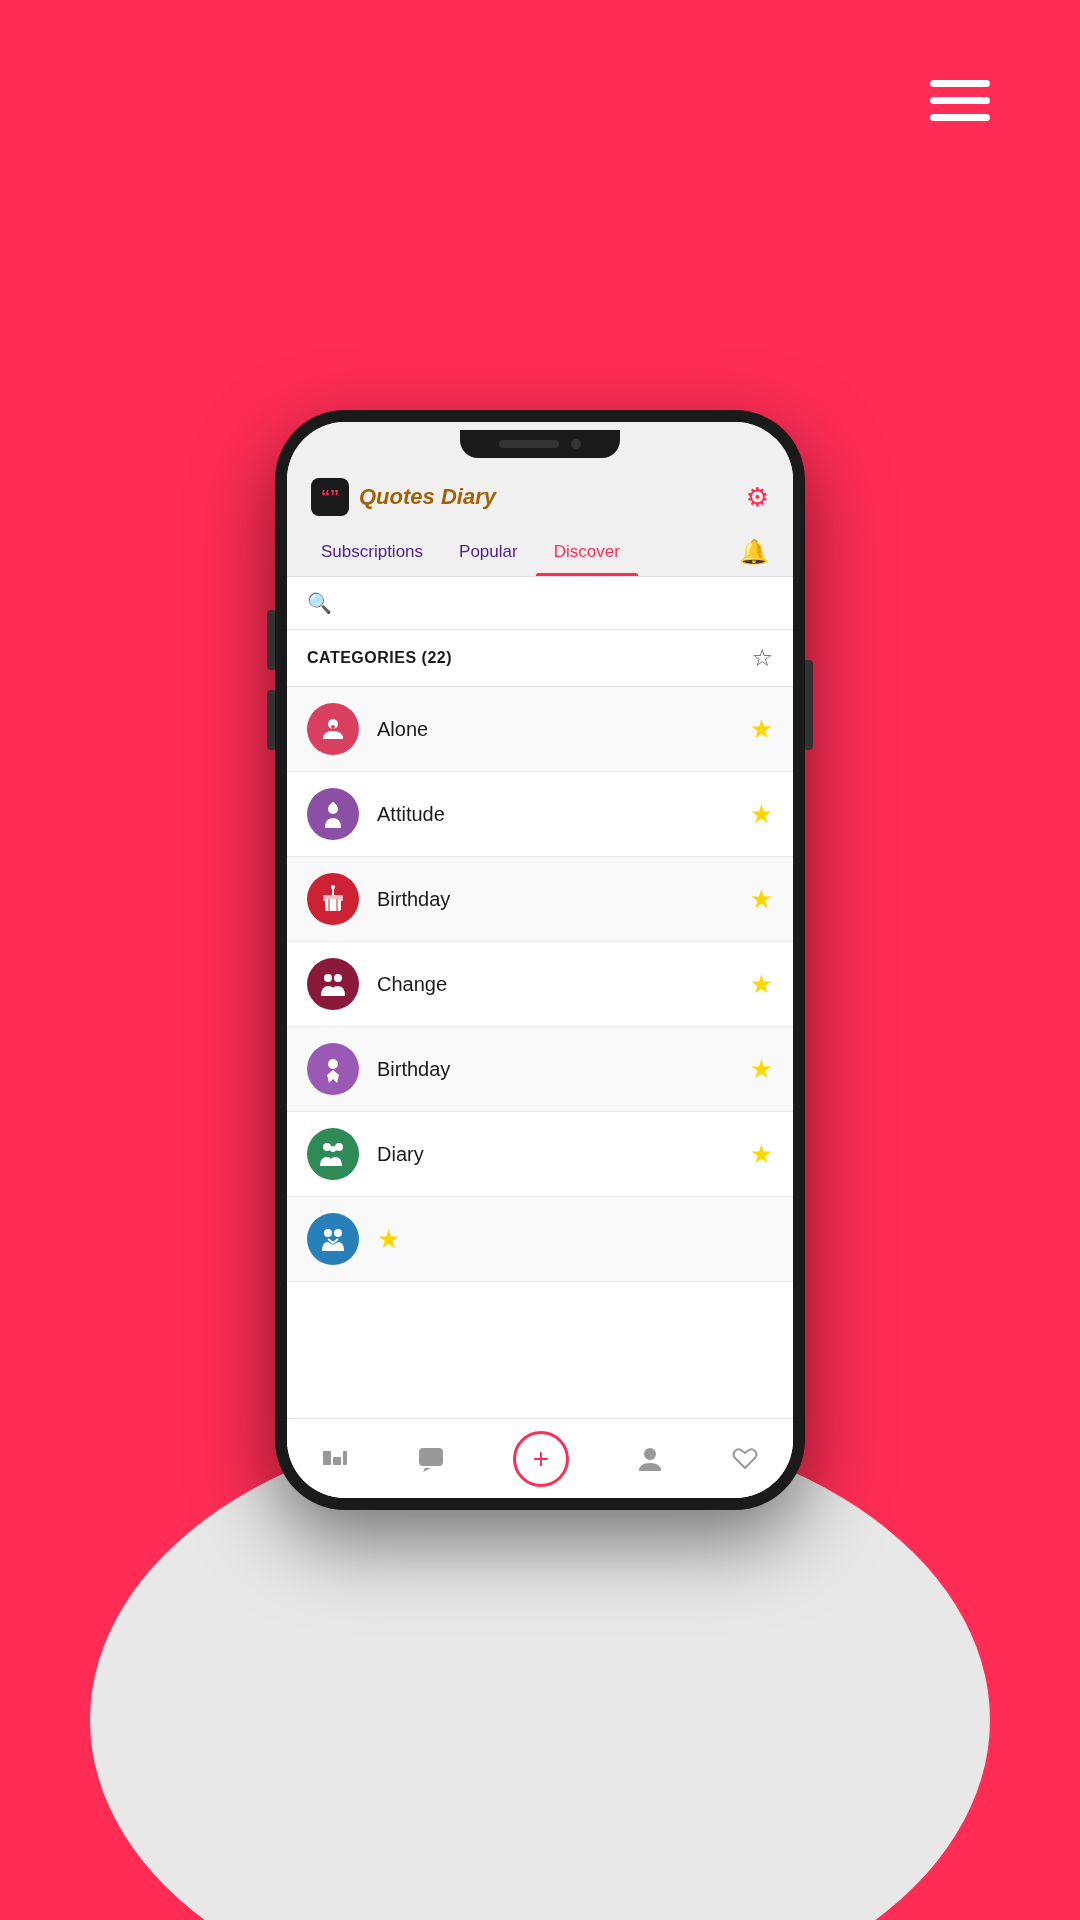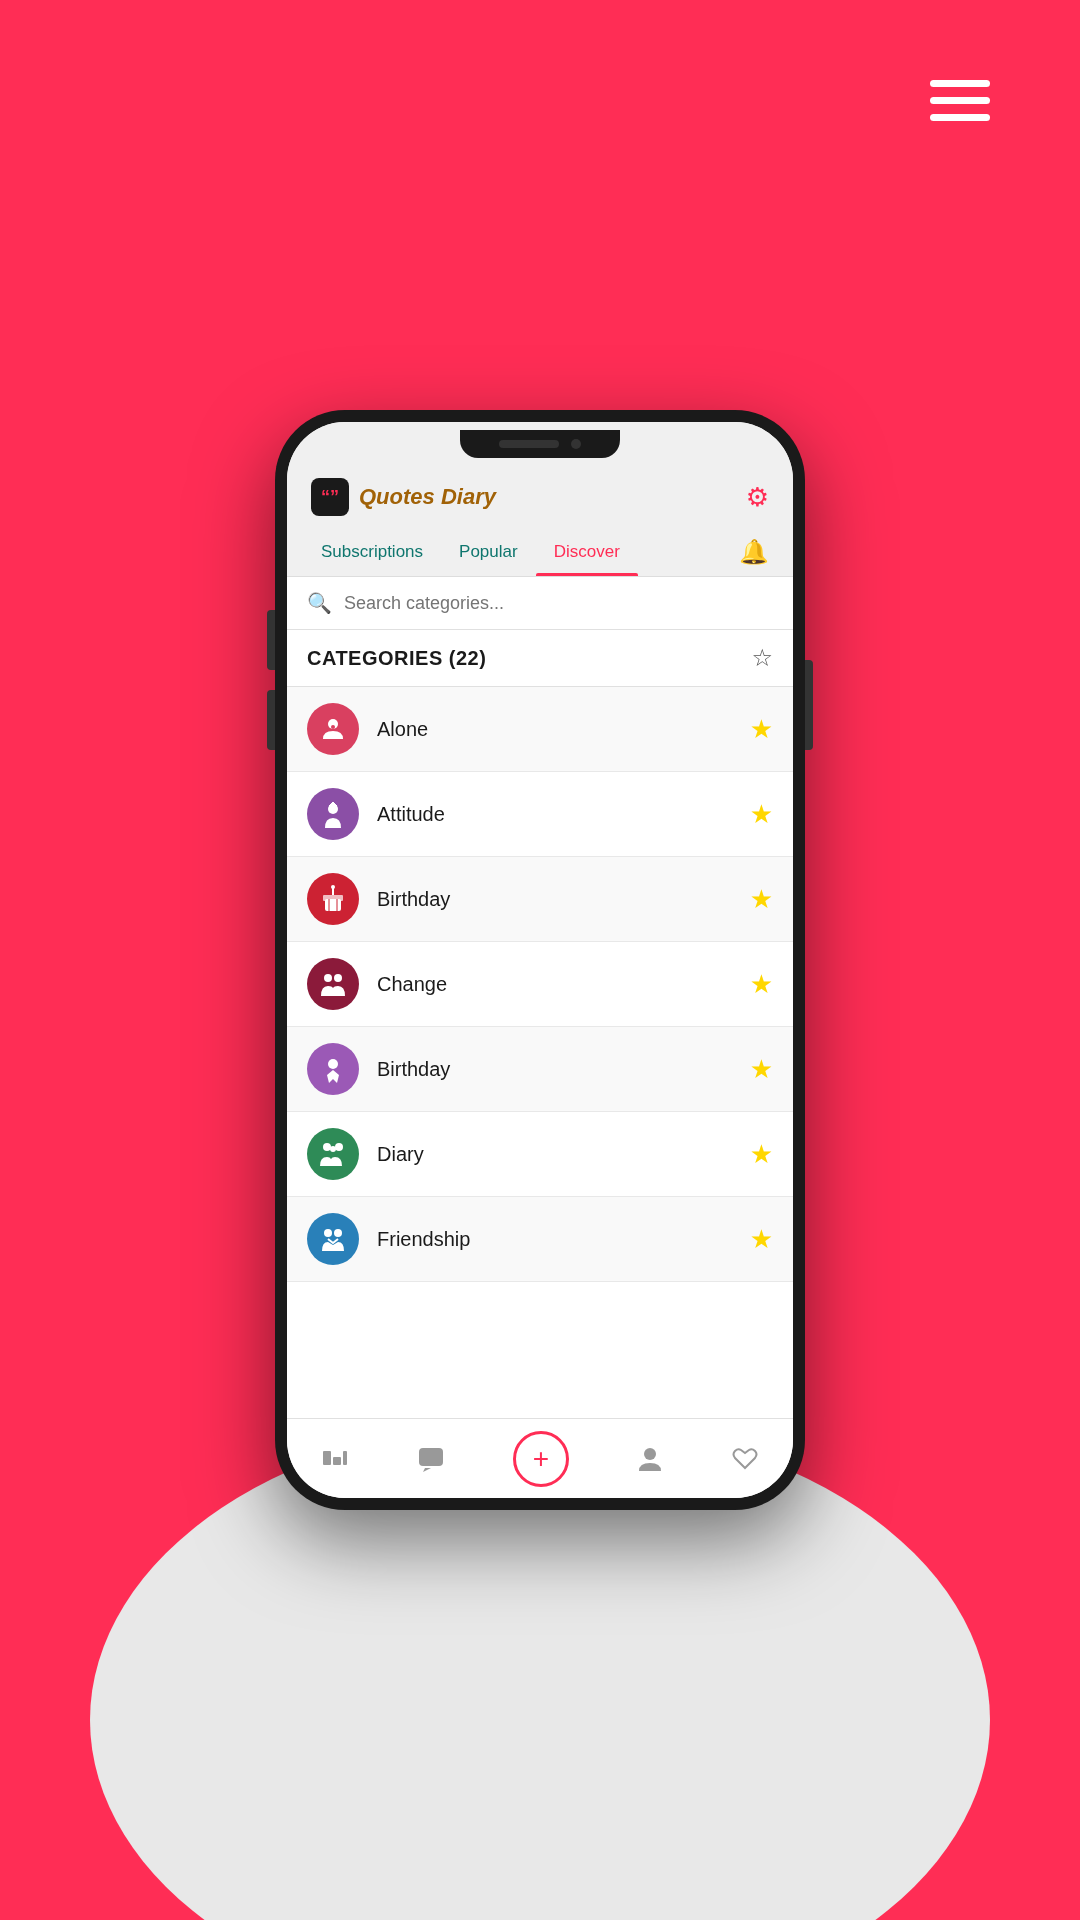--- a/index.html
+++ b/index.html
@@ -143,21 +143,21 @@
     .tabs {
       background: #f0f0f0;
       display: flex;
       align-items: center;
       padding: 0 16px;
       border-bottom: 1px solid #ddd;
     }
     .tab {
       padding: 14px 18px;
       font-size: 17px;
-      color: #0f766e;
+      color: #4c1d95;
       cursor: pointer;
       position: relative;
       white-space: nowrap;
     }
     .tab.active {
       color: #FF2D55;
     }
     .tab.active::after {
       content: '';
       position: absolute;
@@ -201,21 +201,21 @@
     
     .categories-header {
       background: white;
       padding: 14px 20px;
       display: flex;
       align-items: center;
       justify-content: space-between;
       border-bottom: 1px solid #e0e0e0;
     }
     .categories-title {
-      font-size: 20px;
+      font-size: 16px;
       font-weight: 700;
       color: #1a1a1a;
       letter-spacing: 0.5px;
     }
     .star-outline {
       font-size: 24px;
       color: #555;
       cursor: pointer;
     }
 
@@ -362,21 +362,20 @@
 
     <div class="tabs">
       <div class="tab">Subscriptions</div>
       <div class="tab">Popular</div>
       <div class="tab active">Discover</div>
       <div class="tab-bell">🔔</div>
     </div>
 
     <div class="search-container">
       <span class="search-icon">🔍</span>
-      <input class="search-input" type="text" placeholder="Search categories..." style="">
     </div>
 
     <div class="categories-header">
       <span class="categories-title">CATEGORIES (22)</span>
       <span class="star-outline">☆</span>
     </div>
 
     <div class="category-list">
 
       <div class="category-item">
@@ -456,21 +455,20 @@
 
       <div class="category-item">
         <div class="category-icon-wrapper icon-friendship">
           <svg width="28" height="28" viewBox="0 0 28 28" fill="white">
             <circle cx="9" cy="8" r="4" fill="white"></circle>
             <circle cx="19" cy="8" r="4" fill="white"></circle>
             <path d="M9 14 L14 18 L19 14" stroke="white" stroke-width="2" fill="none"></path>
             <path d="M3 26 Q3 17 9 17 L14 20 L19 17 Q25 17 25 26" fill="white"></path>
           </svg>
         </div>
-        <span class="category-name">Friendship</span>
         <span class="star-filled">★</span>
       </div>
 
     </div>
 
     <div class="bottom-nav">
       <div class="nav-item">
         <svg width="28" height="24" viewBox="0 0 28 24" fill="#999">
           <rect x="2" y="4" width="8" height="14" rx="1"></rect>
           <rect x="12" y="10" width="8" height="8" rx="1"></rect>

